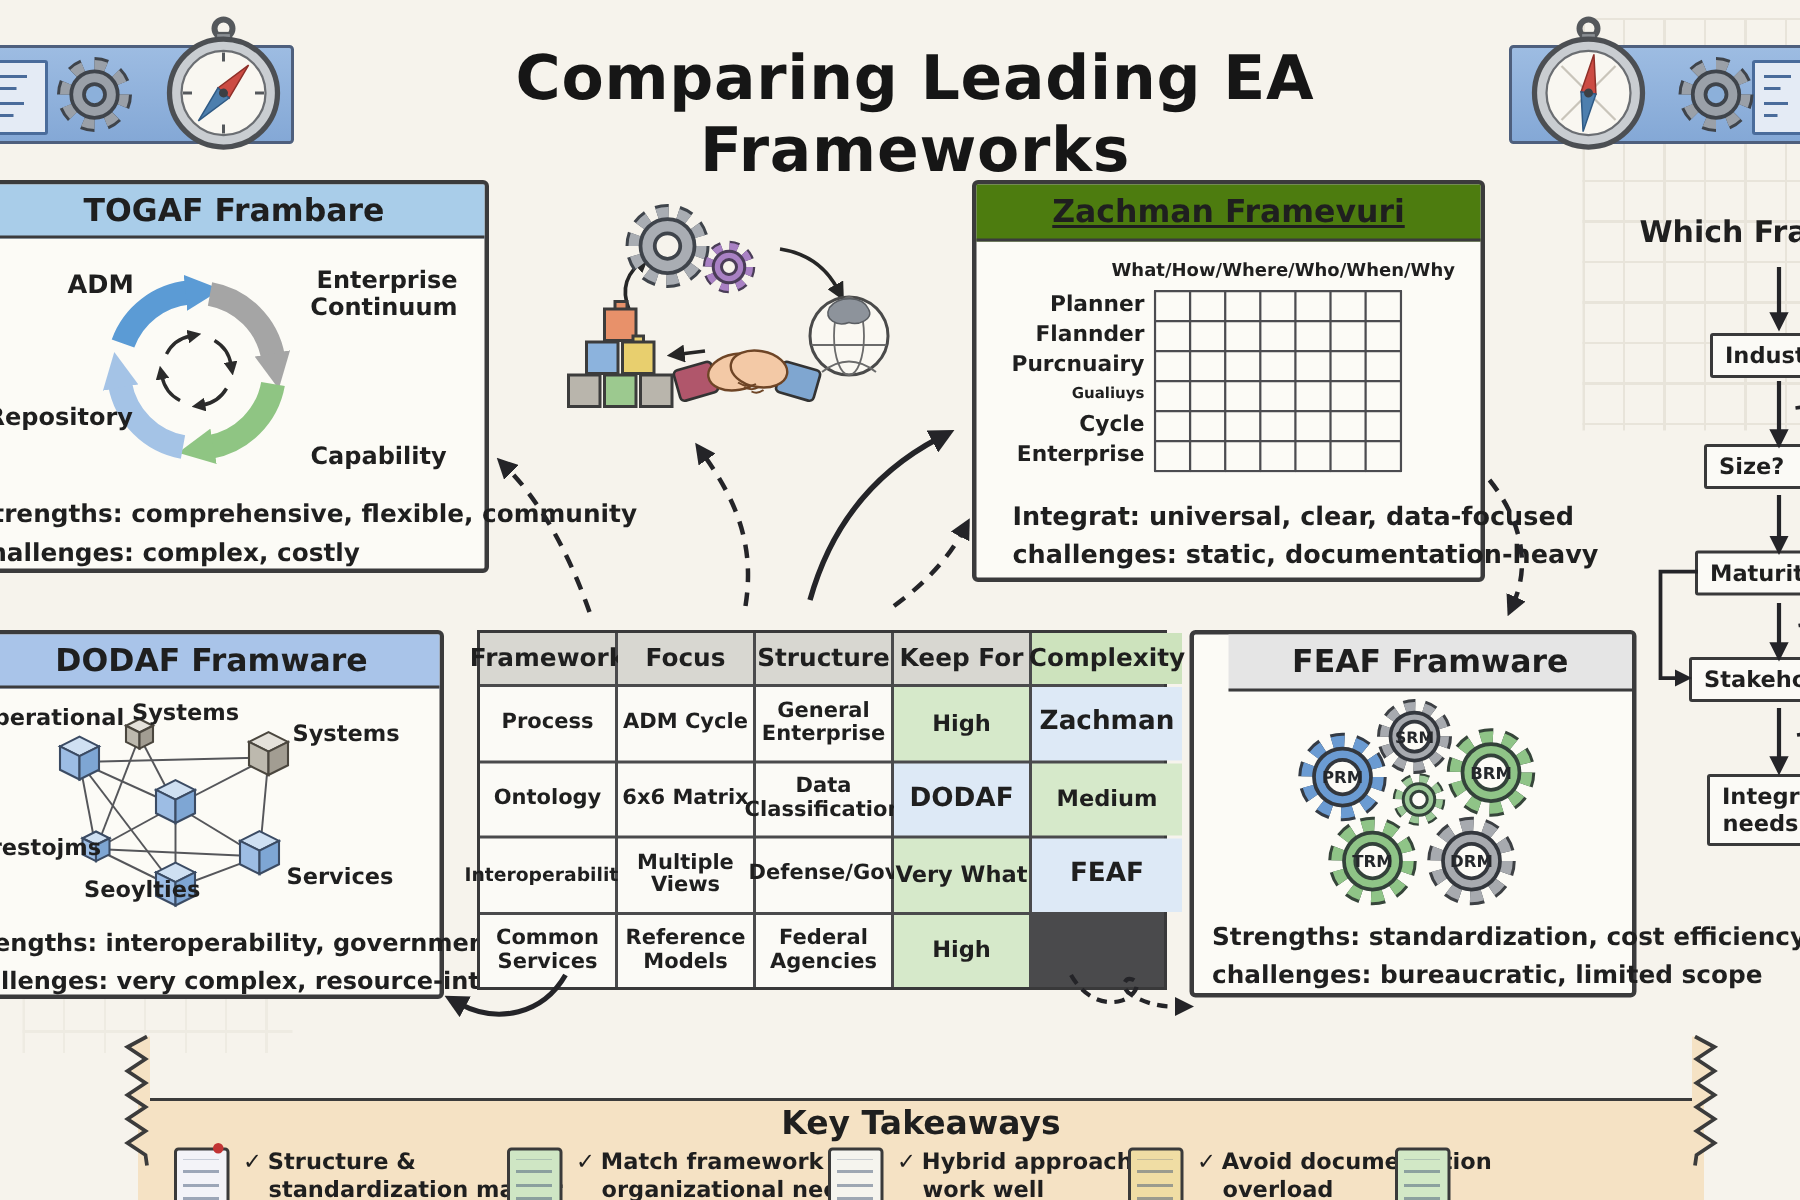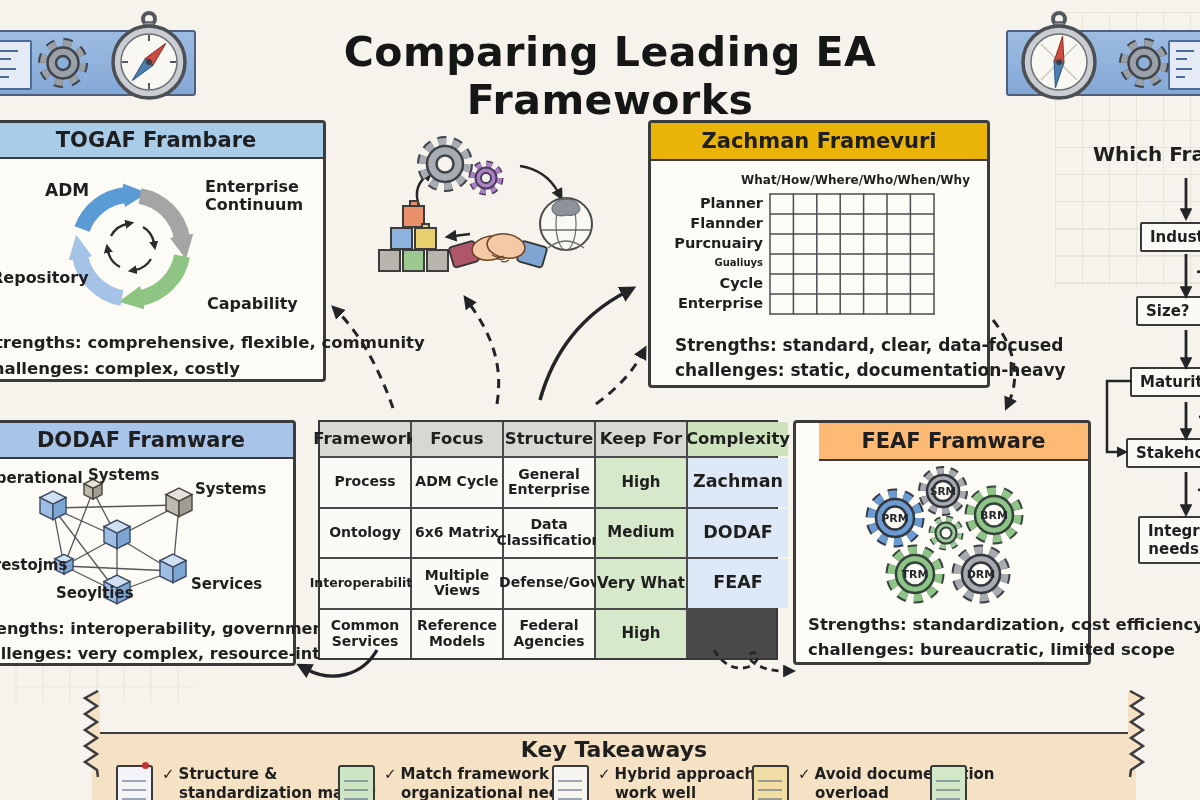--- a/index.html
+++ b/index.html
@@ -19,24 +19,24 @@
       linear-gradient(#4a6c9b,#4a6c9b) 6px 26px/16px 2px no-repeat,
       linear-gradient(#4a6c9b,#4a6c9b) 6px 34px/9px 2px no-repeat,#e4ebf5;
       border:2px solid #4a6c9b;border-radius:2px;}
   
   .main-title{position:absolute;left:225px;top:28px;width:770px;text-align:center;
       font-size:41px;font-weight:bold;letter-spacing:.5px;color:#161616;}
   
   .panel{position:absolute;background:#fcfbf6;border:3px solid #3b3b3c;border-radius:4px;box-sizing:border-box;}
   .phead{position:absolute;left:0;right:0;top:0;display:flex;align-items:center;justify-content:center;
       border-bottom:2.5px solid #3b3b3c;font-weight:bold;font-size:21px;}
-  .ph-blue{background:#a9cde9;}  .ph-purple{background:#eab308;}
-  .ph-blue2{background:#a9c4e9;} .ph-green{background:#fdba74;margin-left:23px;}
+  .ph-blue{background:#a9cde9;}  .ph-purple{background:#4d7c0f;text-decoration:underline;}
+  .ph-blue2{background:#a9c4e9;} .ph-green{background:#e5e5e5;margin-left:23px;}
   .lbl{position:absolute;font-weight:bold;font-size:16px;line-height:1.12;white-space:nowrap;}
-  .lines2{white-space:normal;}
+  .lines2{white-space:normal;text-align:right;}
   .sline{position:absolute;font-weight:bold;font-size:16.5px;white-space:nowrap;}
   
   .ctable{position:absolute;left:318px;top:420px;width:460px;border:2.5px solid #39393a;box-sizing:border-box;
       display:grid;grid-template-columns:90px 90px 90px 90px 100px;grid-template-rows:34px 48.5px 48.5px 48.5px 48.5px;
       background:#4a4a4c;grid-gap:2px;}
   .cell{background:#fbfaf6;display:flex;align-items:center;justify-content:center;text-align:center;
       font-weight:bold;font-size:14px;line-height:1.12;padding:1px;}
   .cell.hd{background:#d8d7d1;font-size:16.5px;}
   .cell.hdg{background:#cde3bd;font-size:16.5px;}
   .cell.fw{background:#dde9f6;font-size:17.5px;}
@@ -244,21 +244,21 @@
           <line x1="165" y1="1" x2="165" y2="121"></line>
         <line x1="1" y1="1" x2="165" y2="1"></line>
           <line x1="1" y1="21" x2="165" y2="21"></line>
           <line x1="1" y1="41" x2="165" y2="41"></line>
           <line x1="1" y1="61" x2="165" y2="61"></line>
           <line x1="1" y1="81" x2="165" y2="81"></line>
           <line x1="1" y1="101" x2="165" y2="101"></line>
           <line x1="1" y1="121" x2="165" y2="121"></line>
       </g>
     </svg>
-    <div class="sline" style="left:24px;top:212px;font-size:17px;">Strengths: standard, clear, data-focused</div>
+    <div class="sline" style="left:24px;top:212px;font-size:17px;">Integrat: universal, clear, data-focused</div>
     <div class="sline" style="left:24px;top:237px;font-size:17px;">challenges: static, documentation-heavy</div>
   </div>
 
   <div class="panel" style="left:-14px;top:420px;width:310px;height:246px;">
     <div class="phead ph-blue2" style="height:34px;">DODAF Framware</div>
     <svg class="abs" style="left:8px;top:38px;" width="294" height="152" viewBox="0 0 294 152">
       <g stroke="#55565a" stroke-width="1.3">
         <line x1="56" y1="47" x2="182" y2="44"></line>
           <line x1="56" y1="47" x2="120" y2="76"></line>
           <line x1="56" y1="47" x2="67" y2="105"></line>
@@ -332,23 +332,23 @@
 
     <div class="cell">Process</div>
     <div class="cell">ADM Cycle</div>
     <div class="cell">General Enterprise</div>
     <div class="cell cx">High</div>
 
     <div class="cell fw">Zachman</div>
     <div class="cell">Ontology</div>
     <div class="cell">6x6 Matrix</div>
     <div class="cell">Data Classification</div>
+    <div class="cell fw">DODAF</div>
+
     <div class="cell cx">Medium</div>
-
-    <div class="cell fw">DODAF</div>
     <div class="cell tiny">Interoperability</div>
     <div class="cell">Multiple Views</div>
     <div class="cell">Defense/Gov</div>
     <div class="cell cx">Very What</div>
 
     <div class="cell fw">FEAF</div>
     <div class="cell">Common Services</div>
     <div class="cell">Reference Models</div>
     <div class="cell">Federal Agencies</div>
     <div class="cell cx">High</div>

